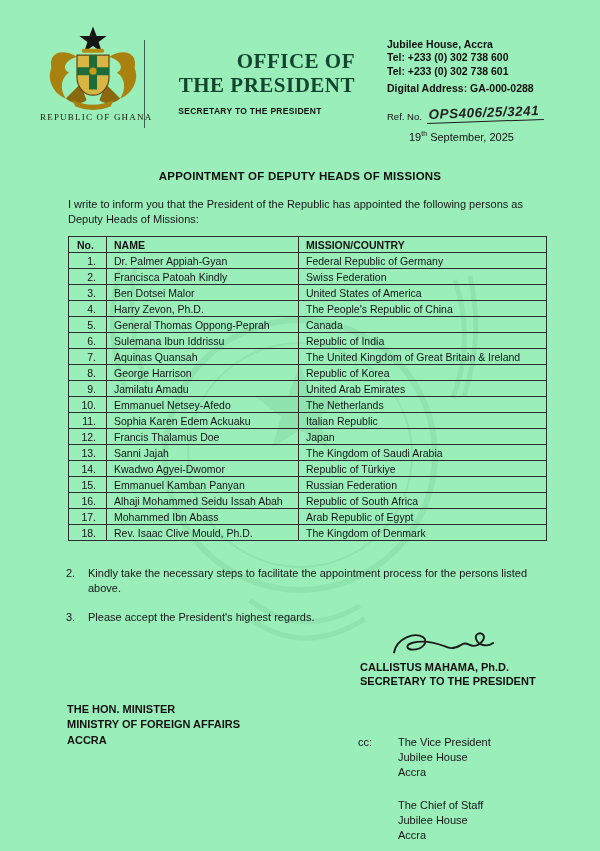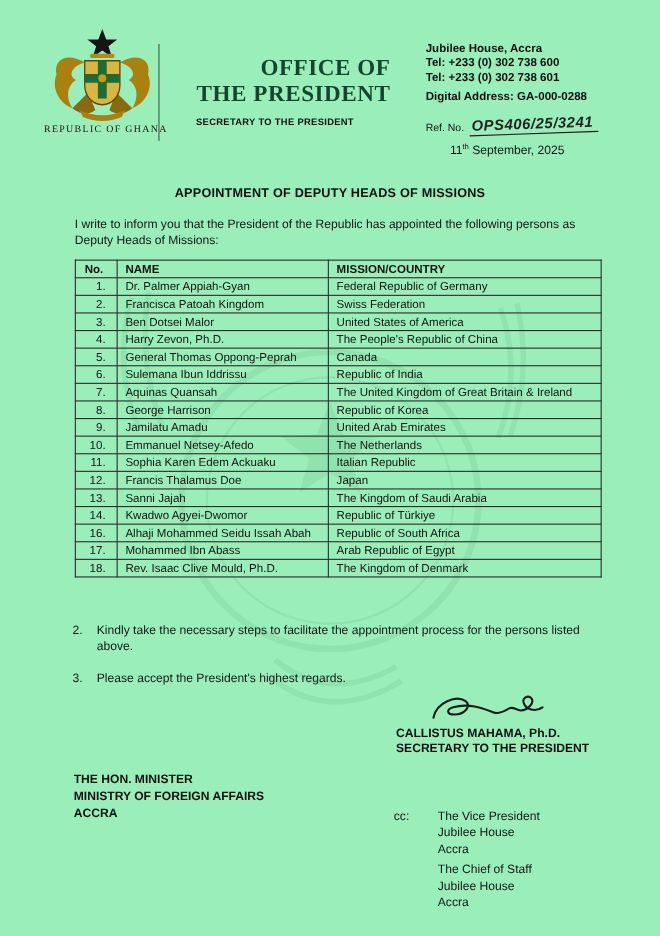--- a/index.html
+++ b/index.html
@@ -72,21 +72,21 @@
   .point-text { flex:1; }
 
   .sig-block { position:absolute; left:360px; top:626px; width:210px; }
   .sig-svg { width:118px; height:34px; margin-left:26px; display:block; }
   .sig-name, .sig-title { font-size:11px; font-weight:bold; color:#0f0f0f; line-height:1.3; }
 
   .addressee { position:absolute; left:67px; top:702px; font-size:11px; font-weight:bold; line-height:1.4; color:#101010; }
 
   .cc-block { position:absolute; left:358px; top:735px; font-size:11px; line-height:1.38; display:flex; }
   .cc-label { width:40px; flex:none; }
-  .cc-group + .cc-group { margin-top:3px; }
+  .cc-group + .cc-group { margin-top:17px; }
 
 </style>
 </head>
 <body>
 
 <div class="page">
 
   <svg class="watermark" viewBox="0 0 600 851">
     <g stroke="#3f9b63" fill="none" opacity="0.12">
       <circle cx="300" cy="455" r="135" stroke-width="6"></circle>
@@ -138,21 +138,21 @@
   <div class="contact-block">
     <div>Jubilee House, Accra</div>
     <div>Tel: +233 (0) 302 738 600</div>
     <div>Tel: +233 (0) 302 738 601</div>
     <div class="digital">Digital Address: GA-000-0288</div>
     <div class="ref-row">
       <span class="ref-label">Ref. No.</span>
       <span class="ref-value">OPS406/25/3241</span>
     </div>
     <div class="date-line">
-      <span>11</span><sup>th</sup>
+      <span>19</span><sup>th</sup>
       <span>September, 2025</span>
     </div>
   </div>
 
   <div class="doc-title">APPOINTMENT OF DEPUTY HEADS OF MISSIONS</div>
   <div class="intro">I write to inform you that the President of the Republic has appointed the following persons as Deputy Heads of Missions:</div>
 
   <table class="missions">
     <thead>
       <tr>
@@ -162,21 +162,21 @@
       </tr>
     </thead>
     <tbody>
         <tr>
           <td class="c-no">1.</td>
           <td class="c-name">Dr. Palmer Appiah-Gyan</td>
           <td>Federal Republic of Germany</td>
         </tr>
         <tr>
           <td class="c-no">2.</td>
-          <td class="c-name">Francisca Patoah Kingdom</td>
+          <td class="c-name">Francisca Patoah Kindly</td>
           <td>Swiss Federation</td>
         </tr>
         <tr>
           <td class="c-no">3.</td>
           <td class="c-name">Ben Dotsei Malor</td>
           <td>United States of America</td>
         </tr>
         <tr>
           <td class="c-no">4.</td>
           <td class="c-name">Harry Zevon, Ph.D.</td>
@@ -224,20 +224,25 @@
         </tr>
         <tr>
           <td class="c-no">13.</td>
           <td class="c-name">Sanni Jajah</td>
           <td>The Kingdom of Saudi Arabia</td>
         </tr>
         <tr>
           <td class="c-no">14.</td>
           <td class="c-name">Kwadwo Agyei-Dwomor</td>
           <td>Republic of Türkiye</td>
+        </tr>
+        <tr>
+          <td class="c-no">15.</td>
+          <td class="c-name">Emmanuel Kamban Panyan</td>
+          <td>Russian Federation</td>
         </tr>
         <tr>
           <td class="c-no">16.</td>
           <td class="c-name">Alhaji Mohammed Seidu Issah Abah</td>
           <td>Republic of South Africa</td>
         </tr>
         <tr>
           <td class="c-no">17.</td>
           <td class="c-name">Mohammed Ibn Abass</td>
           <td>Arab Republic of Egypt</td>

